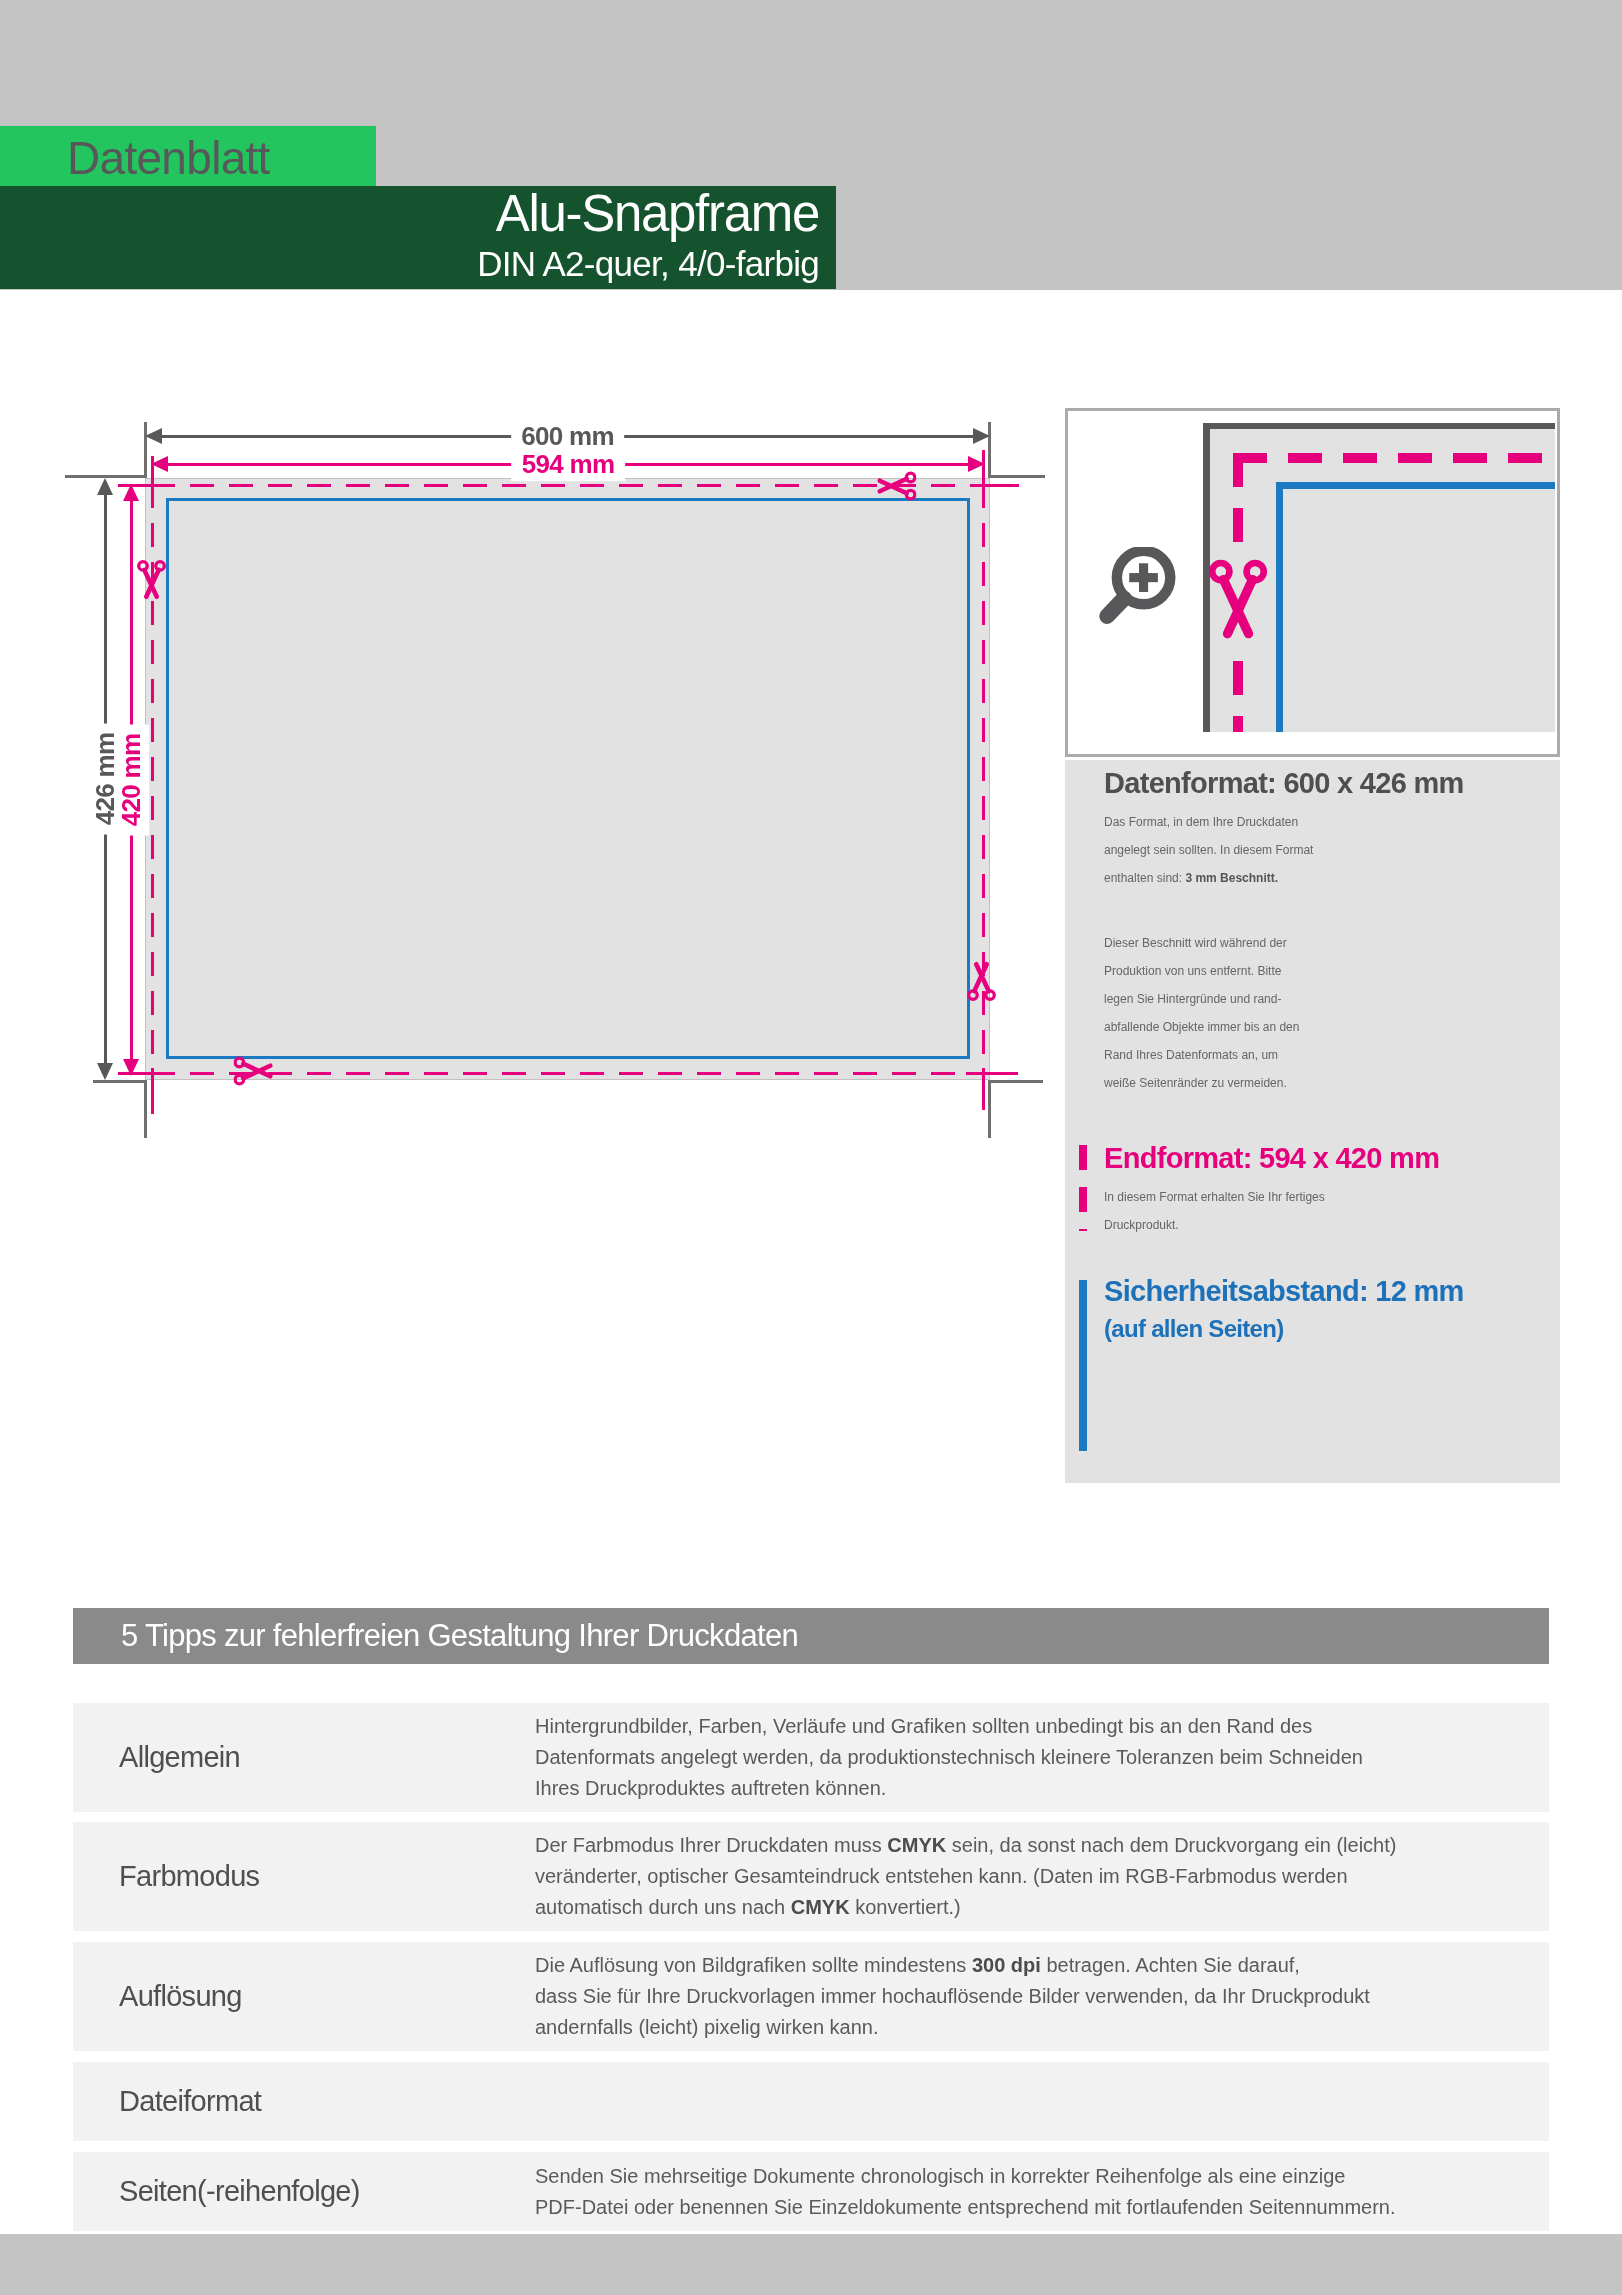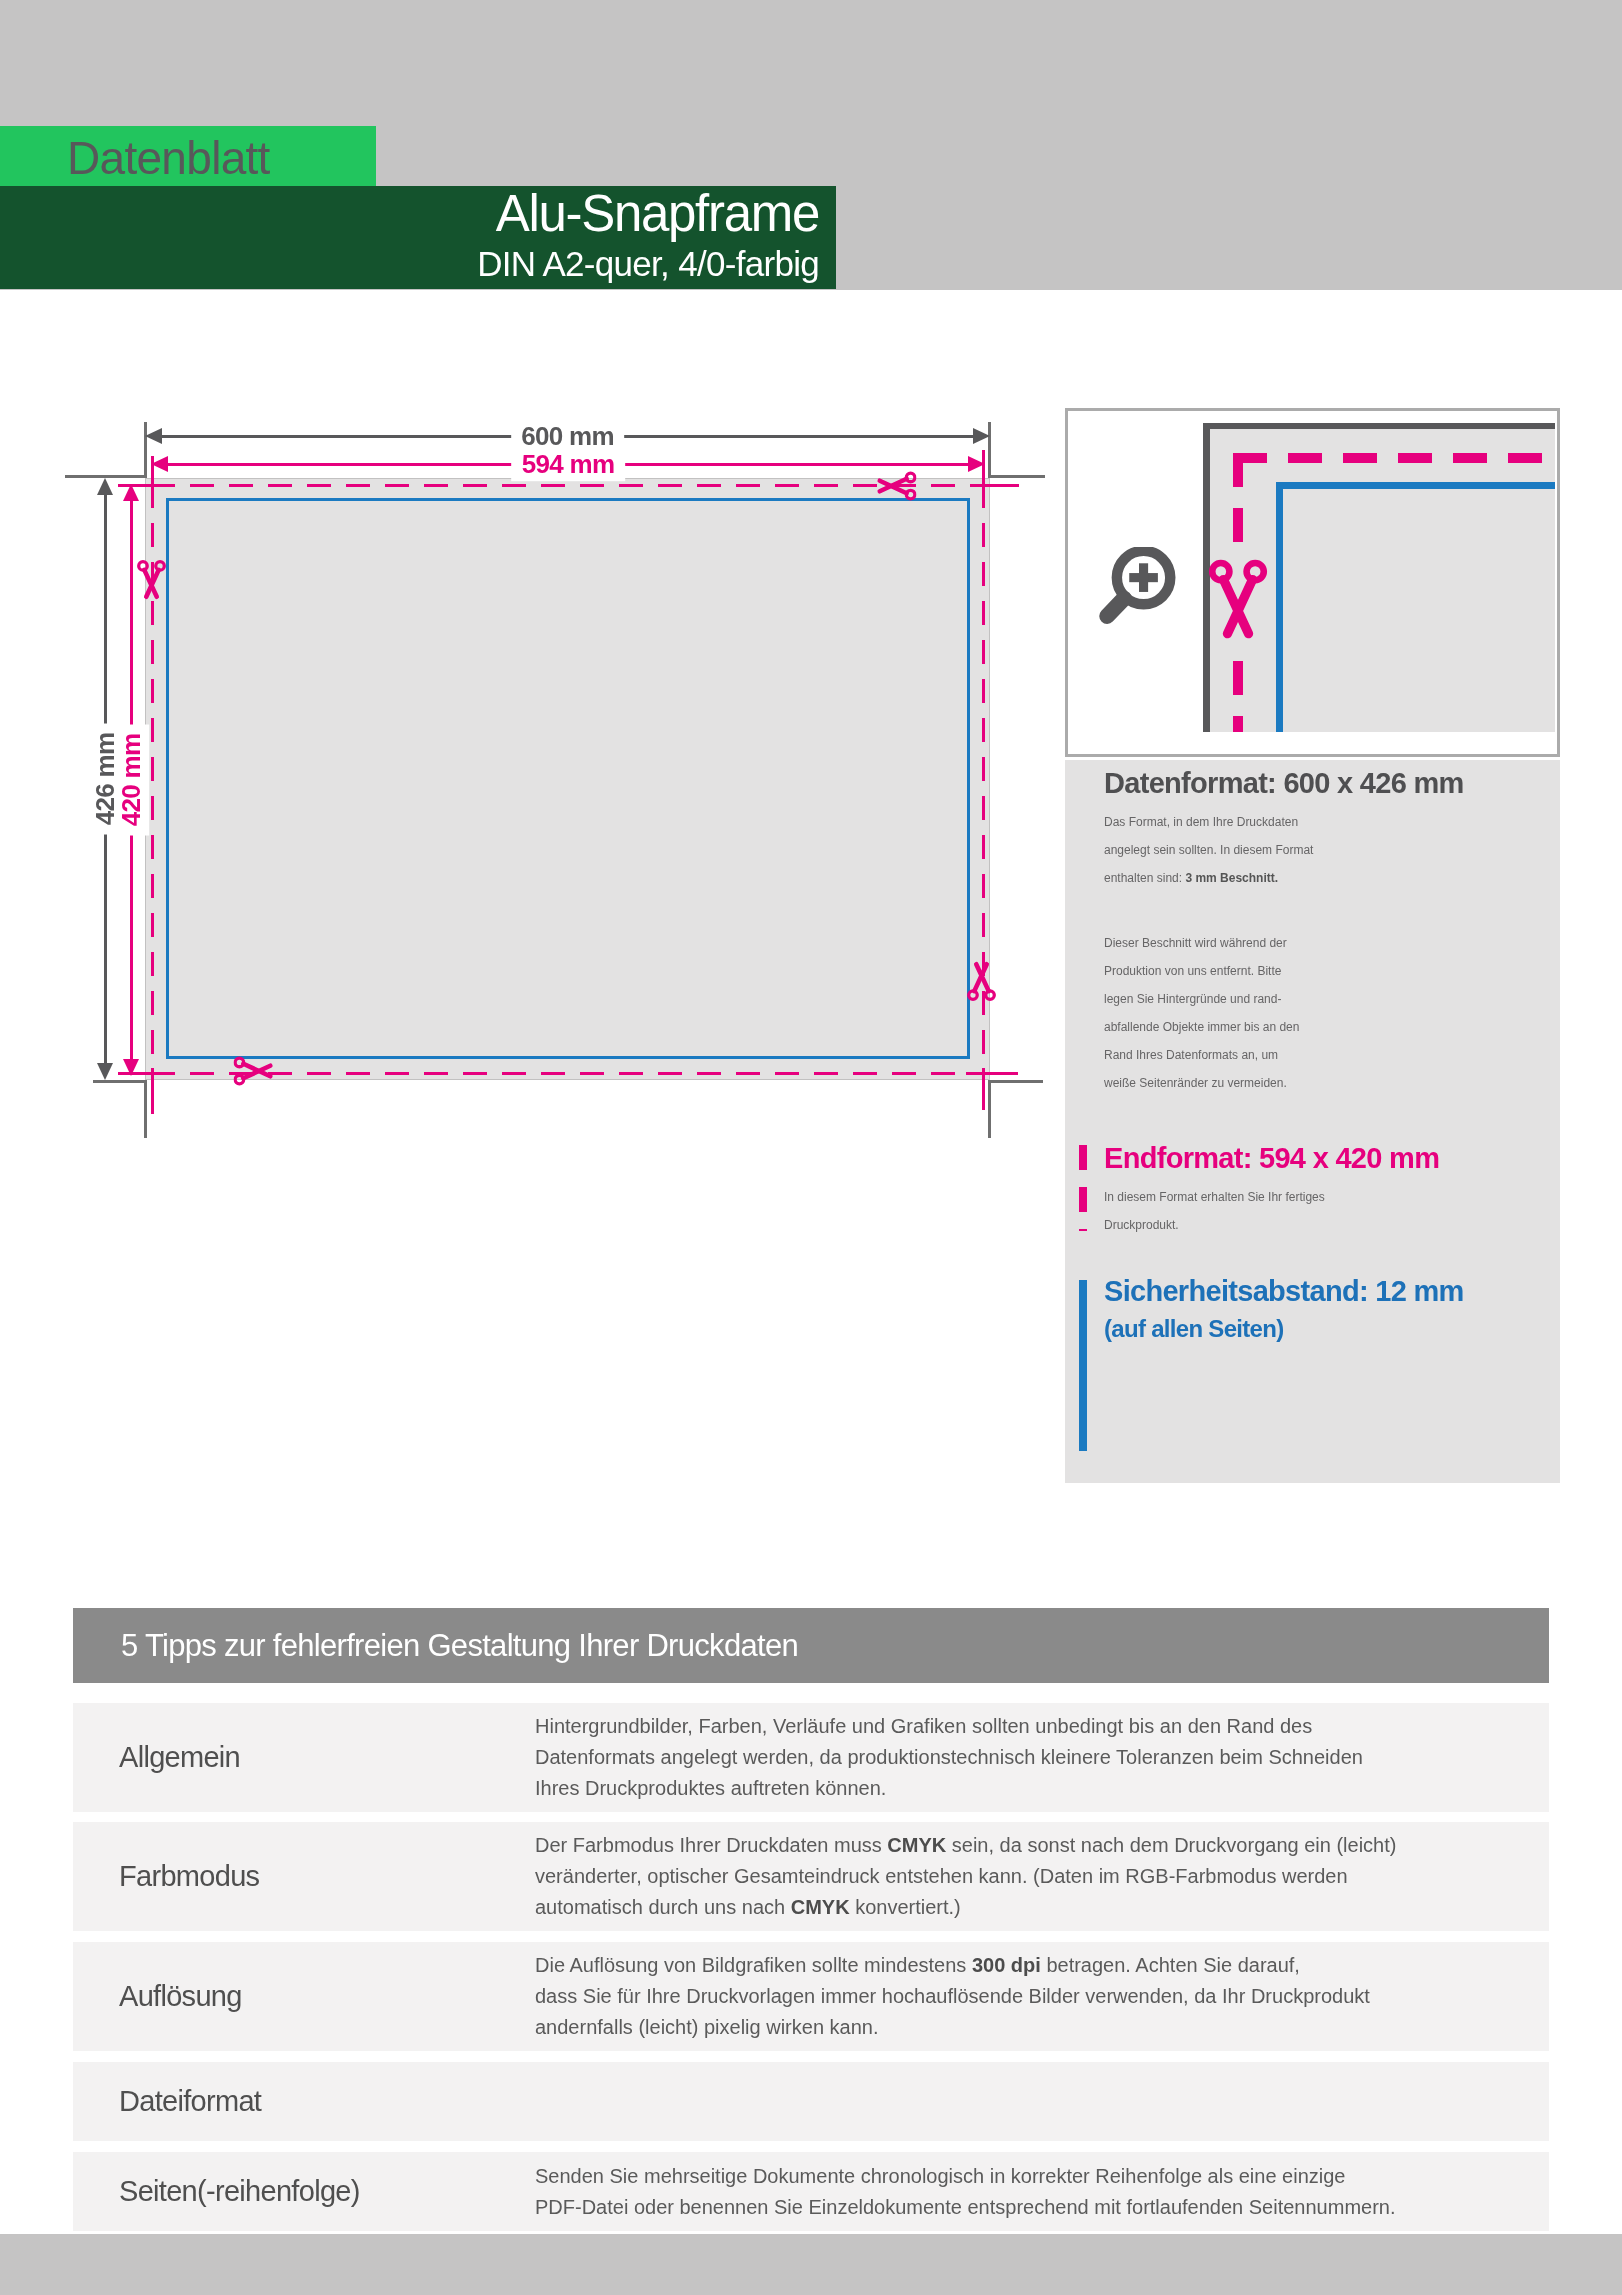--- a/index.html
+++ b/index.html
@@ -62,21 +62,21 @@
   .ip-h.df{color:#4f4f51;}
   .ip-h.ef{color:#e6007e;}
   .ip-h.sa{color:#1d71b8;}
   .ip-sub{position:absolute;left:39px;font-size:24px;font-weight:bold;color:#1d71b8;letter-spacing:-0.7px;}
   .ip-p{position:absolute;left:39px;width:445px;font-size:12px;line-height:28px;color:#666566;white-space:pre-line;}
   .ip-p b{font-weight:bold;color:#555;}
   .bar-ef{left:14.4px;width:7.9px;background:repeating-linear-gradient(180deg,#e6007e 0 25px,transparent 25px 42px);}
   .bar-sa{left:14.4px;width:7.9px;background:#1b7ac1;}
 
   
-  .tips-band{left:73px;top:1608px;width:1476px;height:75px;background:#8a8a8a;}
+  .tips-band{left:73px;top:1608px;width:1476px;height:56px;background:#8a8a8a;}
   .tips-band span{position:absolute;left:48px;top:50%;transform:translateY(-50%);
                   color:#fff;font-size:31px;letter-spacing:-0.7px;white-space:nowrap;}
   .tip-row{left:73px;width:1476px;background:#f3f2f2;display:flex;align-items:center;}
   .tip-label{width:416px;padding-left:46px;flex:none;font-size:29px;color:#4f4f4f;letter-spacing:-0.7px;}
   .tip-body{font-size:20px;line-height:31px;color:#5a5a5a;white-space:pre-line;}
   .tip-body b{font-weight:bold;color:#4c4c4c;}
 
   .footer-band{left:0;top:2234px;width:1623px;height:62px;background:#c5c4c4;}
 
   svg{display:block;}

